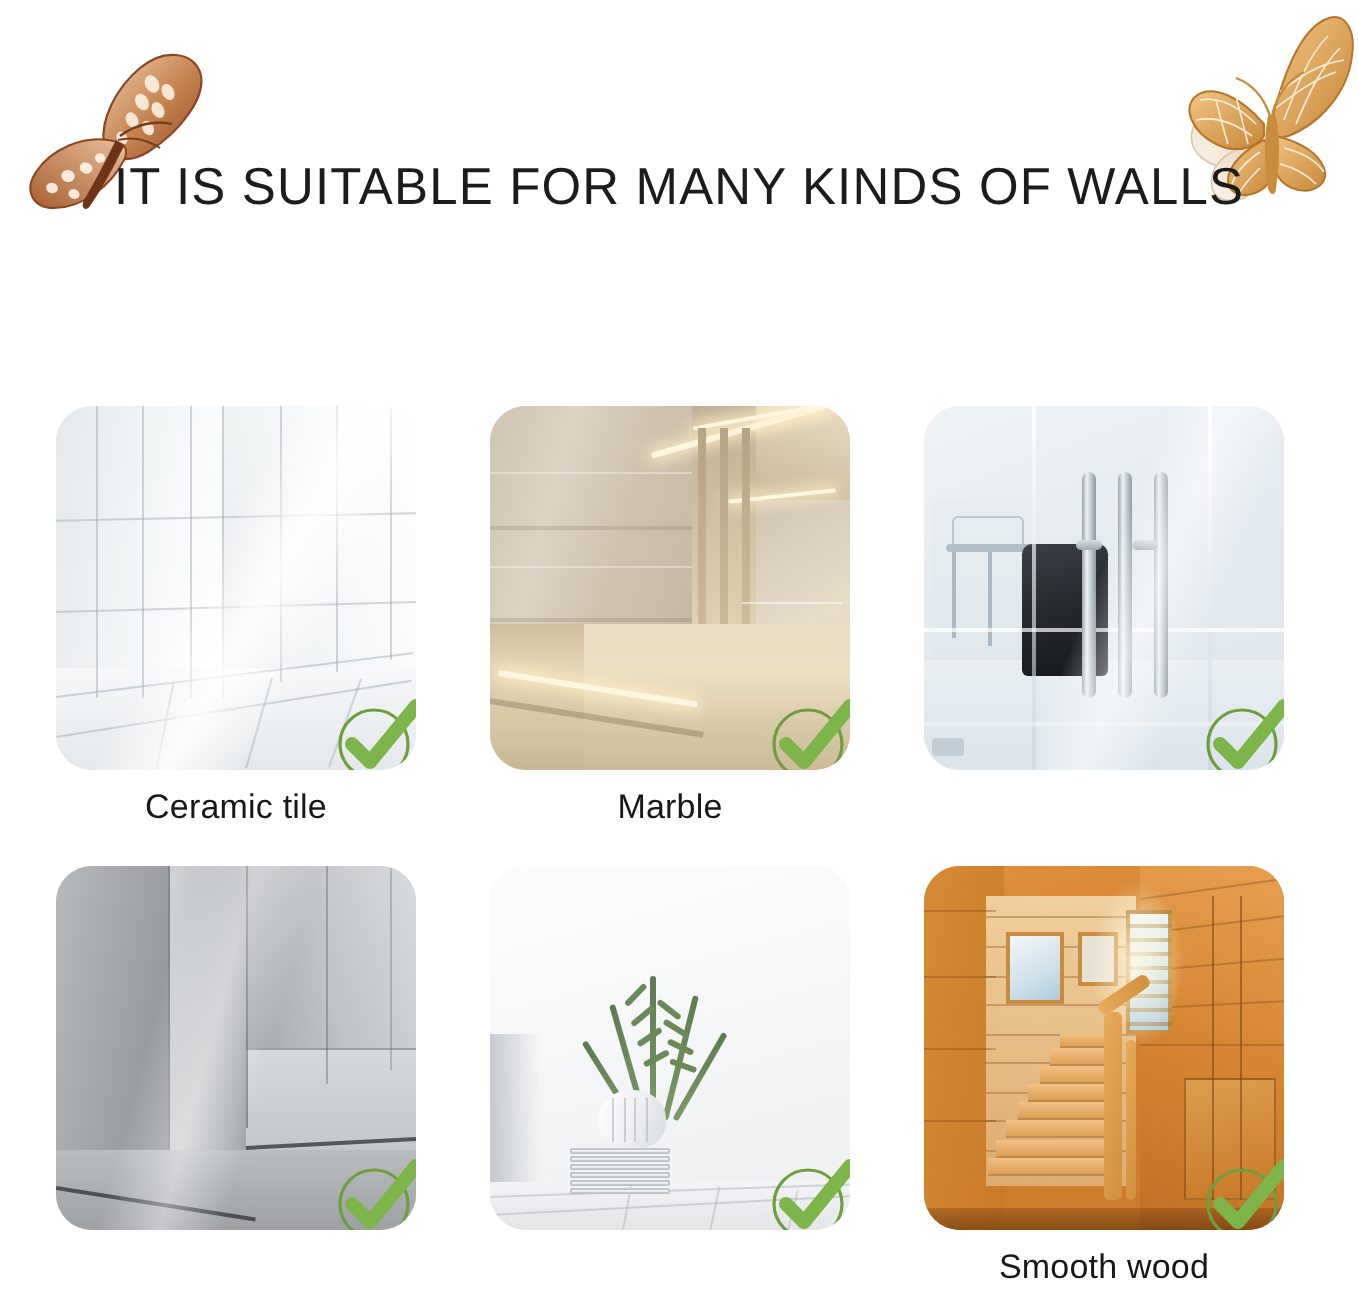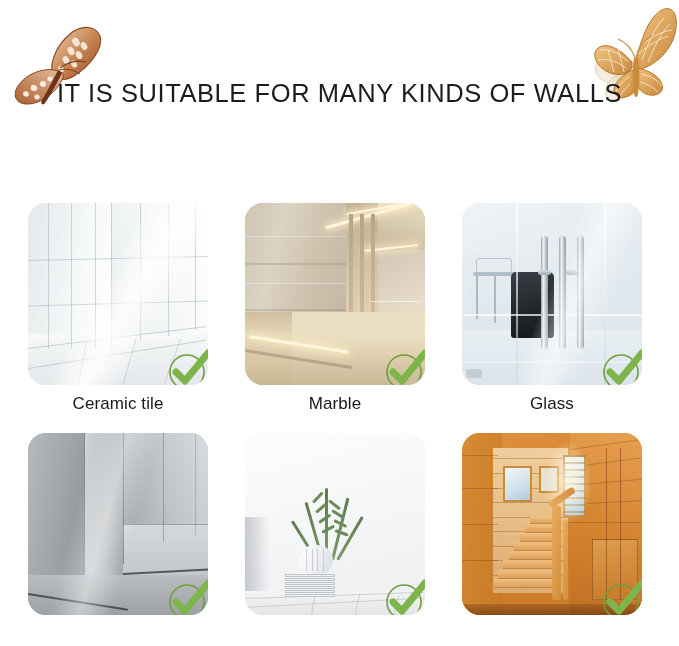--- a/index.html
+++ b/index.html
@@ -591,21 +591,20 @@
         <div class="lay gl-mount" style="left:42%;top:37%"></div>
         <div class="lay gl-mount" style="left:58%;top:37%"></div>
         <div class="lay" style="left:2%;bottom:4%;width:9%;height:5%;background:rgba(185,196,205,0.75);border-radius:2px"></div>
         <div class="lay gl-sheen"></div>
       </div>
       <svg class="badge" viewBox="0 0 46 46">
         <circle cx="21" cy="25" r="17" fill="none" stroke="#6f9e3f" stroke-width="1.6"></circle>
         <path d="M10 25 L19 34 L42 6" fill="none" stroke="#7db54a" stroke-width="7" stroke-linecap="round" stroke-linejoin="round"></path>
       </svg>
     </div>
-    <div class="caption">Glass</div>
   </div>
 
   <div class="cell c3">
     <div class="thumb">
       <div class="scene">
         <div class="lay mt-bg"></div>
         <div class="lay mt-p4"></div>
         <div class="lay mt-p3"></div>
         <div class="lay mt-back"></div>
         <div class="lay mt-p2"></div>
@@ -728,15 +727,16 @@
         <div class="lay wd-door"></div>
         <div class="lay wd-dline" style="left:80%"></div>
         <div class="lay wd-dline" style="left:88%"></div>
         <div class="lay" style="left:0;bottom:0;width:100%;height:6%;background:linear-gradient(180deg,rgba(120,64,18,0.35),rgba(90,46,10,0.6))"></div>
       </div>
       <svg class="badge" viewBox="0 0 46 46">
         <circle cx="21" cy="25" r="17" fill="none" stroke="#6f9e3f" stroke-width="1.6"></circle>
         <path d="M10 25 L19 34 L42 6" fill="none" stroke="#7db54a" stroke-width="7" stroke-linecap="round" stroke-linejoin="round"></path>
       </svg>
     </div>
+    <div class="caption">Smooth wood</div>
   </div>
 
 </div>
 
 </body></html>

